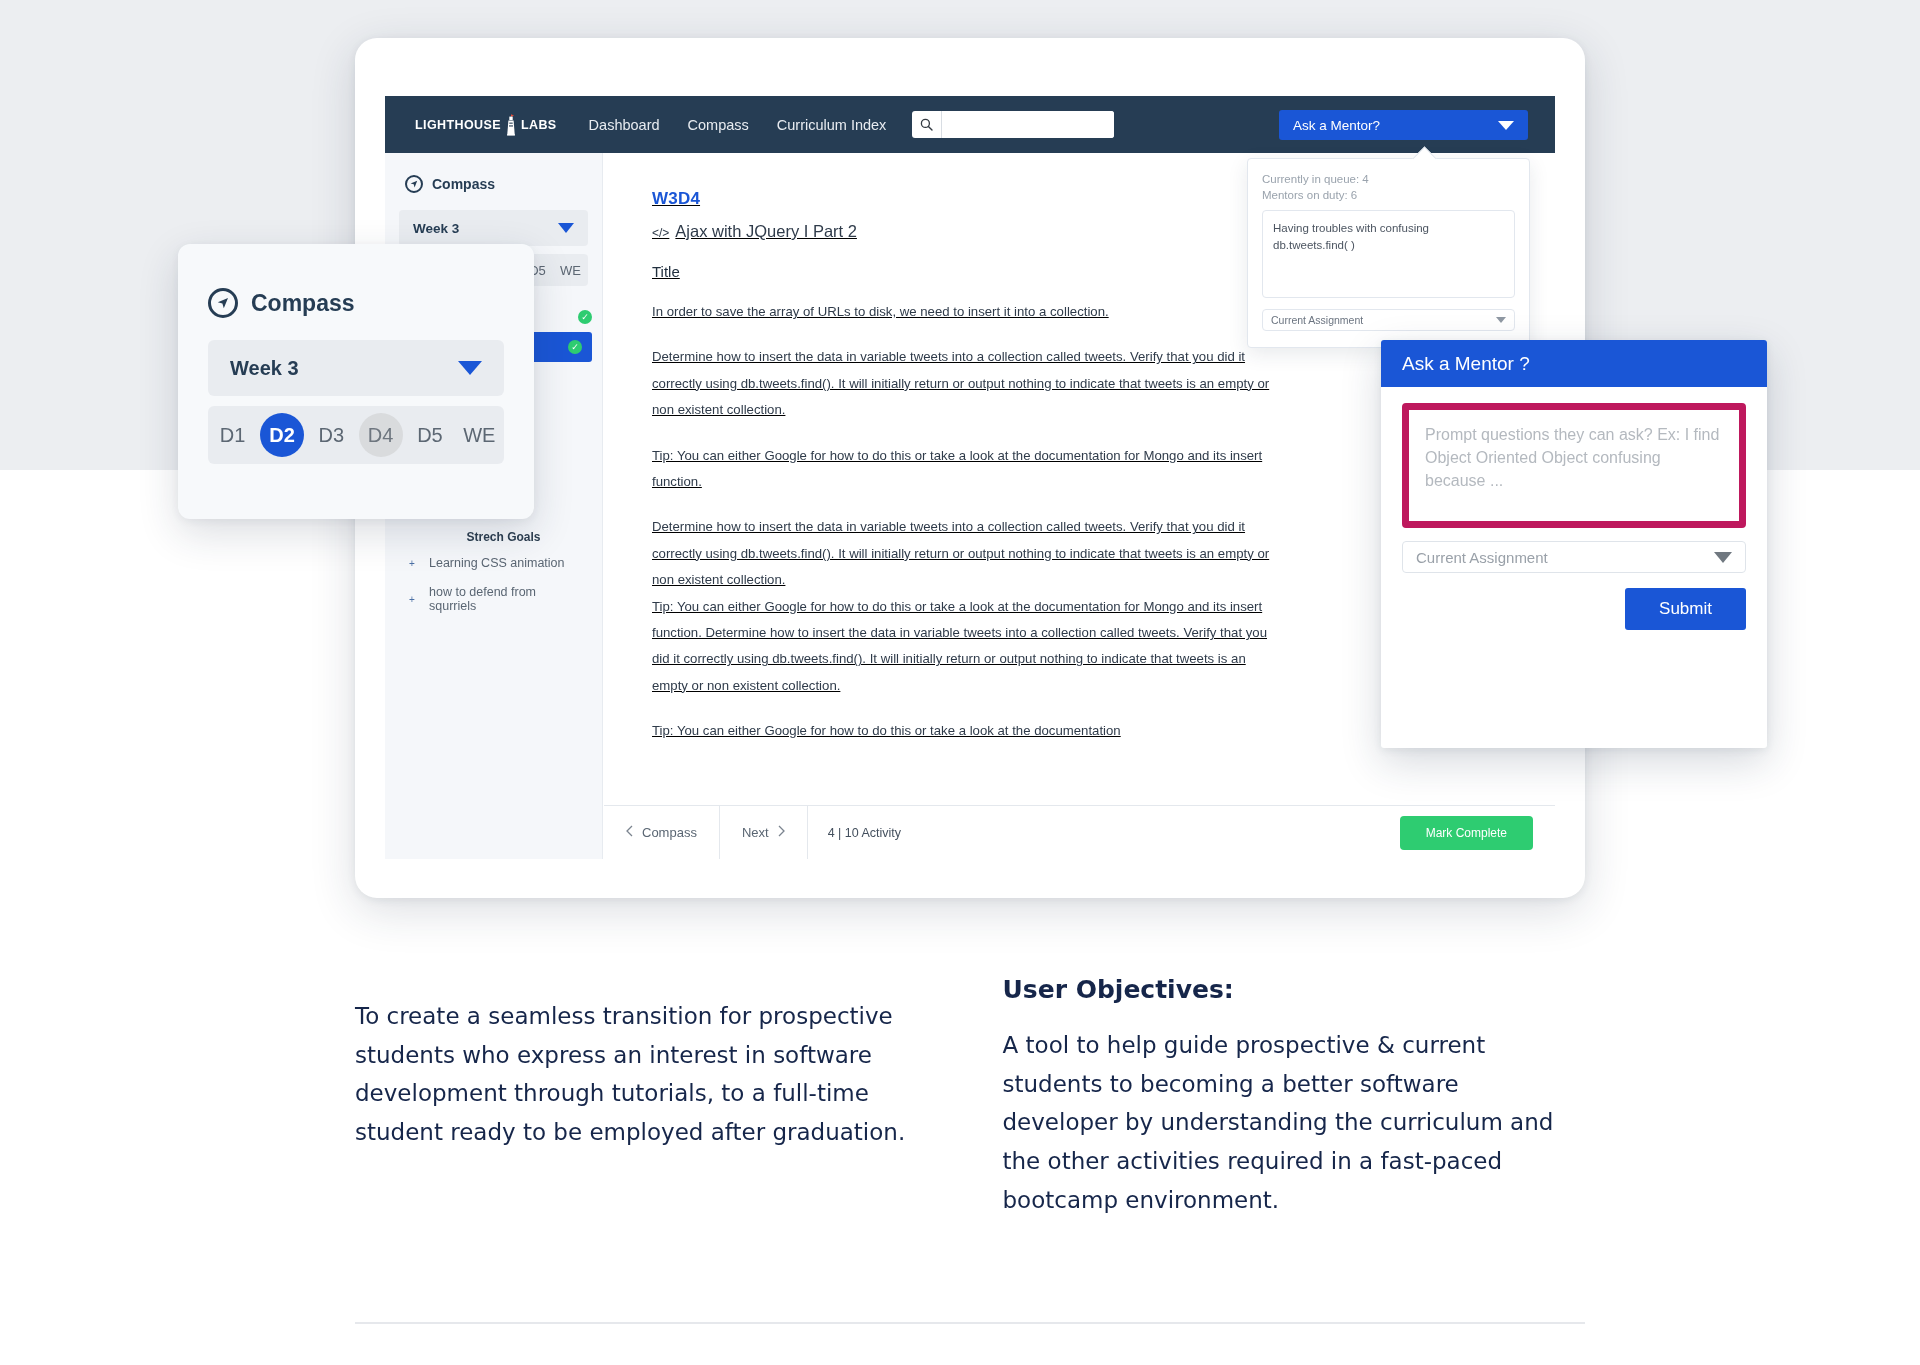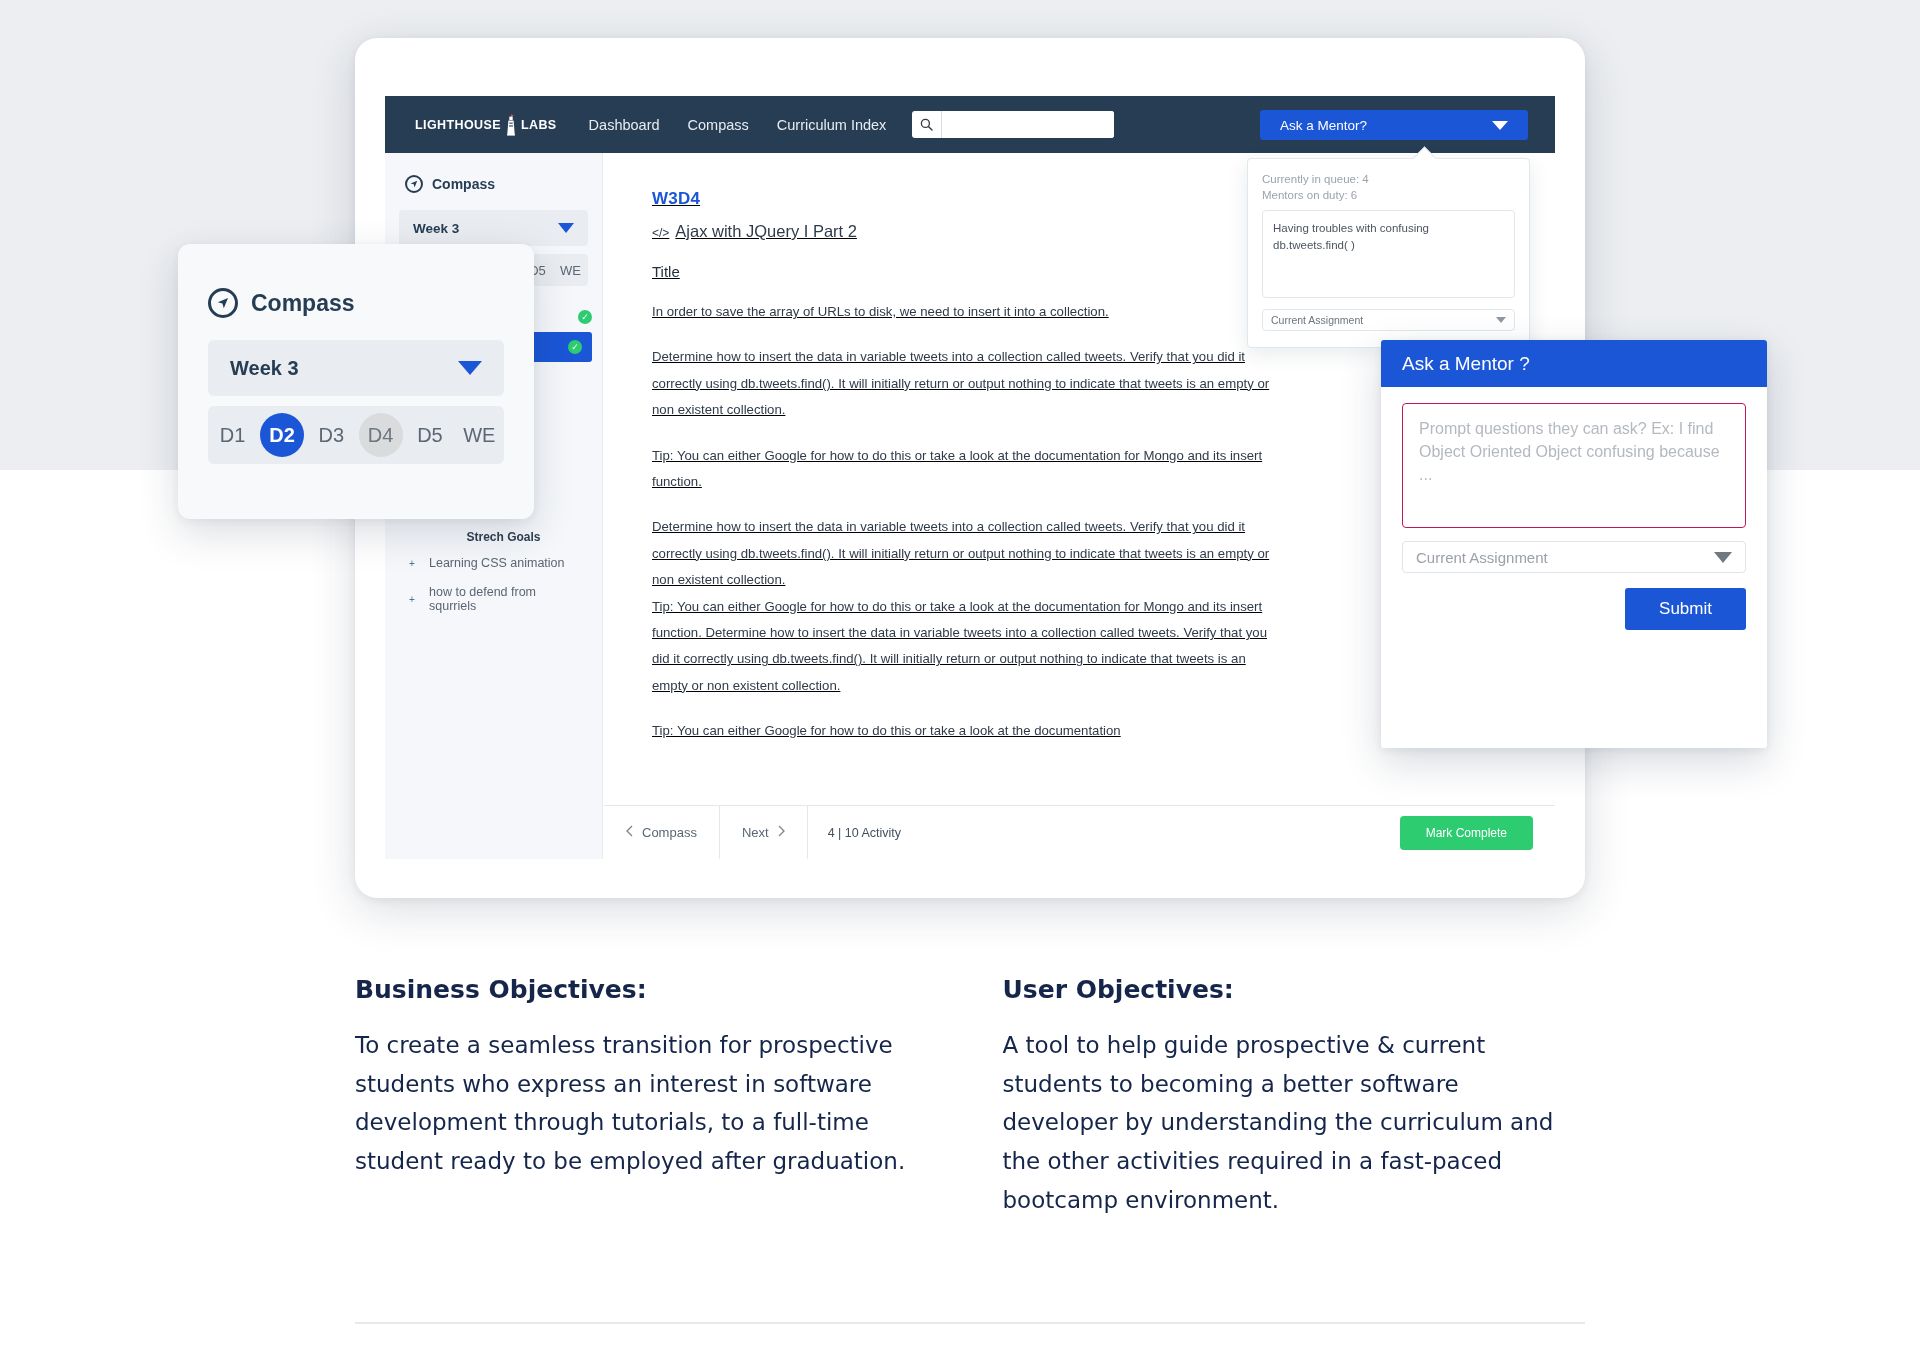--- a/index.html
+++ b/index.html
@@ -63,23 +63,23 @@
   .search-ico {
     width: 30px; height: 27px; display: flex; align-items: center; justify-content: center;
     border-right: 1px solid #d8dde3;
   }
   .search-input {
     flex: 1; border: 0; outline: 0; height: 100%; padding: 0 8px;
     font-size: 12px; font-family: "Liberation Sans", sans-serif;
   }
   .ask-btn {
     position: absolute; right: 27px; top: 14px;
-    width: 268px; height: 30px; background: #1a56d6; border-radius: 3px;
+    width: 249px; height: 30px; background: #1a56d6; border-radius: 3px;
     display: flex; align-items: center; justify-content: space-between;
-    padding: 0 20px; cursor: pointer;
+    padding: 0 14px; cursor: pointer;
   }
   .ask-btn span { color: #ffffff; font-size: 13.5px; }
   .caret-white { width:0; height:0; border-left:8px solid transparent; border-right:8px solid transparent; border-top:9px solid #ffffff; }
 
   
   .sidebar {
     position: absolute; left: 0; top: 57px; width: 218px; height: 706px;
     background: #f5f7fa;
     border-right: 1px solid #e7ebf0;
   }
@@ -228,21 +228,21 @@
     border-radius: 3px;
     box-shadow: 0 14px 40px rgba(30,45,70,.18), 0 2px 8px rgba(30,45,70,.08);
     z-index: 10; overflow: hidden;
   }
   .mm-head {
     height: 47px; background: #1a56d6; color: #ffffff;
     display: flex; align-items: center; padding: 0 21px; font-size: 19px;
   }
   .mm-body { padding: 16px 21px 0 21px; }
   .mm-textarea {
-    border: 1px solid #be185d; border-radius: 4px; height: 125px;
+    border: 7px solid #be185d; border-radius: 4px; height: 125px;
     padding: 13px 16px; color: #b4b9bf; font-size: 16px; line-height: 1.45;
     cursor: text;
   }
   .mm-select {
     margin-top: 13px; border: 1px solid #dfe4ea; border-radius: 4px; height: 32px;
     display: flex; align-items: center; justify-content: space-between;
     padding: 0 13px; color: #9aa1a9; font-size: 15px; cursor: pointer;
   }
   .caret-gray { width:0;height:0;border-left:9px solid transparent;border-right:9px solid transparent;border-top:11px solid #707880; }
   .mm-foot { display: flex; justify-content: flex-end; margin-top: 15px; }
@@ -471,21 +471,20 @@
       <span class="caret-gray"></span>
     </div>
     <div class="mm-foot">
       <button class="submit-btn">Submit</button>
     </div>
   </div>
 </div>
 
 <div class="objectives">
   <div class="obj-col">
-    <div class="obj-h">Business Objectives:</div>
     <div class="obj-p">To create a seamless transition for prospective students who express an interest in software development through tutorials, to a full-time student ready to be employed after graduation.</div>
   </div>
   <div class="obj-col">
     <div class="obj-h">User Objectives:</div>
     <div class="obj-p">A tool to help guide prospective &amp; current students to becoming a better software developer by understanding the curriculum and the other activities required in a fast-paced bootcamp environment.</div>
   </div>
 </div>
 
 <div class="divider"></div>
 

